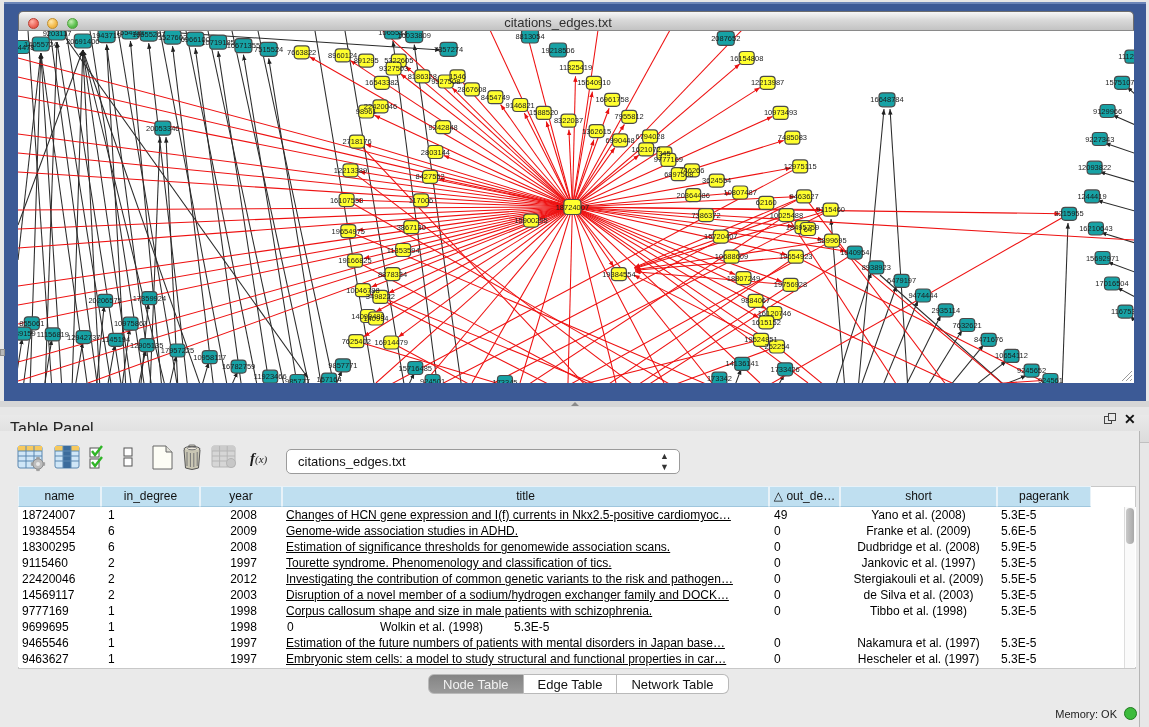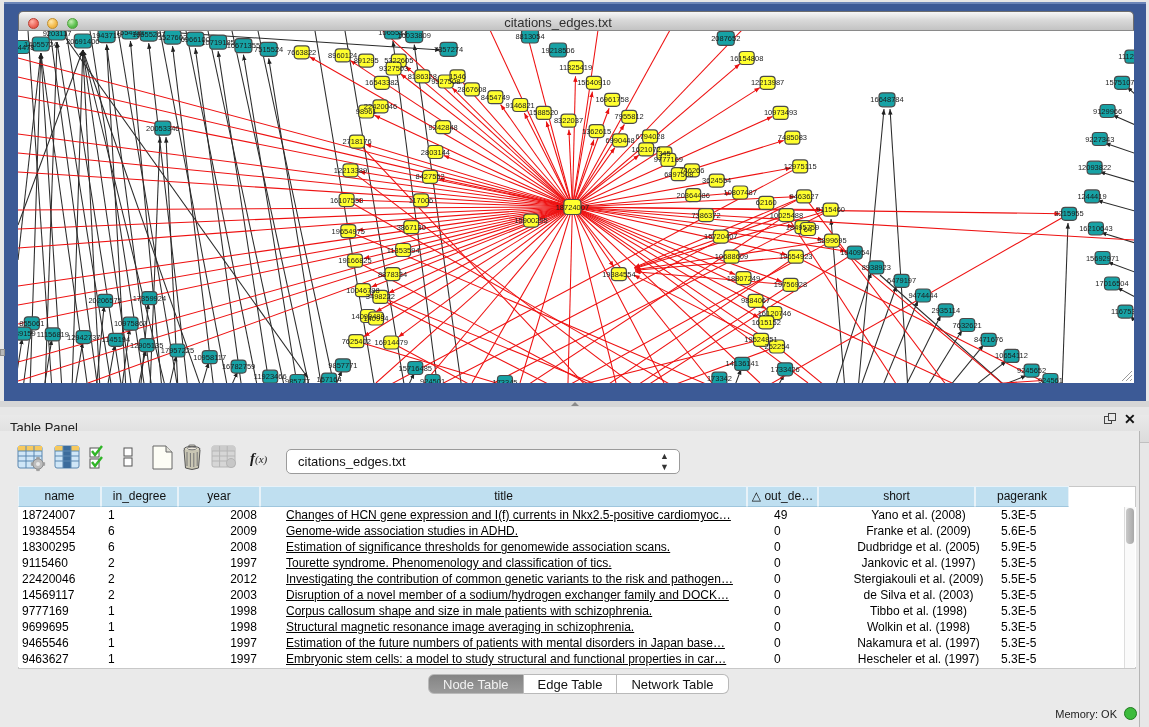--- a/index.html
+++ b/index.html
@@ -17,21 +17,21 @@
 #tl2 { left:28px; background:radial-gradient(circle at 35% 30%,#ffe9ad,#f5bd4f 55%,#e0a030); border:1px solid #c08e2d;}
 #tl3 { left:48px; background:radial-gradient(circle at 35% 30%,#c4efb3,#61c354 55%,#3fa133); border:1px solid #51a23e;}
 #title { position:absolute; top:14.5px; left:0; width:1116px; text-align:center;
   font-size:13px; color:#2f2f2f; }
 
 #divider { position:absolute; left:0px; top:401px; width:1149px; height:6px; background:#d6d6d6; }
 #divider:after { content:""; position:absolute; left:571px; top:1px;
   border-left:4px solid transparent; border-right:4px solid transparent; border-bottom:4px solid #8a8a8a; }
 #phead { position:absolute; left:0; top:415px; width:1149px; height:28px;
   background:linear-gradient(#e9e9e9,#dcdcdc); border-bottom:1px solid #c0c0c0;
-  font-size:13px; color:#222; }
+  font-size:16px; color:#222; }
 #phead span { position:absolute; left:10px; top:5px; }
 #float-ic { position:absolute; left:1104px; top:413px; width:12px; height:12px; }
 #close-ic { position:absolute; left:1124px; top:411px; font-size:14px; font-weight:bold; color:#111; }
 #panelbody { position:absolute; left:0; top:431px; width:1140px; height:296px; background:#eaeaea; border-right:1px solid #b5b5b5;}
 
 #toolbar { position:absolute; left:0; top:431px; width:1149px; height:55px; }
 #combo { position:absolute; left:286px; top:18px; width:394px; height:25px; background:#fff;
   border:1px solid #9b9b9b; border-radius:5px; font-size:13px; color:#111; }
 #combo span { position:absolute; left:11px; top:4px; }
 #combo .arr { position:absolute; right:10px; top:1px; font-size:9px; color:#333; line-height:11px;}
@@ -645,21 +645,21 @@
    </svg>
    <div id="combo">
         <span>citations_edges.txt</span>
         <div class="arr">▲<br>▼</div>
       </div>
   </div>
   <div id="tblwrap"></div>
   <div id="tbl">
     <div class="hr">
       <div class="hc" style="width:83px">name</div>
-      <div class="hc" style="width:77px">in_degree</div>
+      <div class="hc" style="width:99px">in_degree</div>
       <div class="hc" style="width:82px">year</div>
       <div class="hc" style="width:487px">title</div>
       <div class="hc" style="width:71px">△ out_de…</div>
       <div class="hc" style="width:157px">short</div>
       <div class="hc" style="width:94px">pagerank</div>
     </div>
     <div class="tr">
         <div class="c c1">18724007</div>
         <div class="c c2">1</div>
         <div class="c c3">2008</div>
@@ -676,21 +676,21 @@
         <div class="c c5">0</div>
         <div class="c c6">Franke et al. (2009)</div>
         <div class="c c7">5.6E-5</div>
       </div>
 <div class="tr">
         <div class="c c1">18300295</div>
         <div class="c c2">6</div>
         <div class="c c3">2008</div>
         <div class="c c4">Estimation of significance thresholds for genomewide association scans.</div>
         <div class="c c5">0</div>
-        <div class="c c6">Dudbridge et al. (2005)</div>
+        <div class="c c6">Dudbridge et al. (2008)</div>
         <div class="c c7">5.9E-5</div>
       </div>
 <div class="tr">
         <div class="c c1">9115460</div>
         <div class="c c2">2</div>
         <div class="c c3">1997</div>
         <div class="c c4">Tourette syndrome. Phenomenology and classification of tics.</div>
         <div class="c c5">0</div>
         <div class="c c6">Jankovic et al. (1997)</div>
         <div class="c c7">5.3E-5</div>
@@ -719,21 +719,20 @@
         <div class="c c3">1998</div>
         <div class="c c4">Corpus callosum shape and size in male patients with schizophrenia.</div>
         <div class="c c5">0</div>
         <div class="c c6">Tibbo et al. (1998)</div>
         <div class="c c7">5.3E-5</div>
       </div>
 <div class="tr">
         <div class="c c1">9699695</div>
         <div class="c c2">1</div>
         <div class="c c3">1998</div>
-        <div class="c c4">Structural magnetic resonance image averaging in schizophrenia.</div>
         <div class="c c5">0</div>
         <div class="c c6">Wolkin et al. (1998)</div>
         <div class="c c7">5.3E-5</div>
       </div>
 <div class="tr">
         <div class="c c1">9465546</div>
         <div class="c c2">1</div>
         <div class="c c3">1997</div>
         <div class="c c4">Estimation of the future numbers of patients with mental disorders in Japan base…</div>
         <div class="c c5">0</div>

